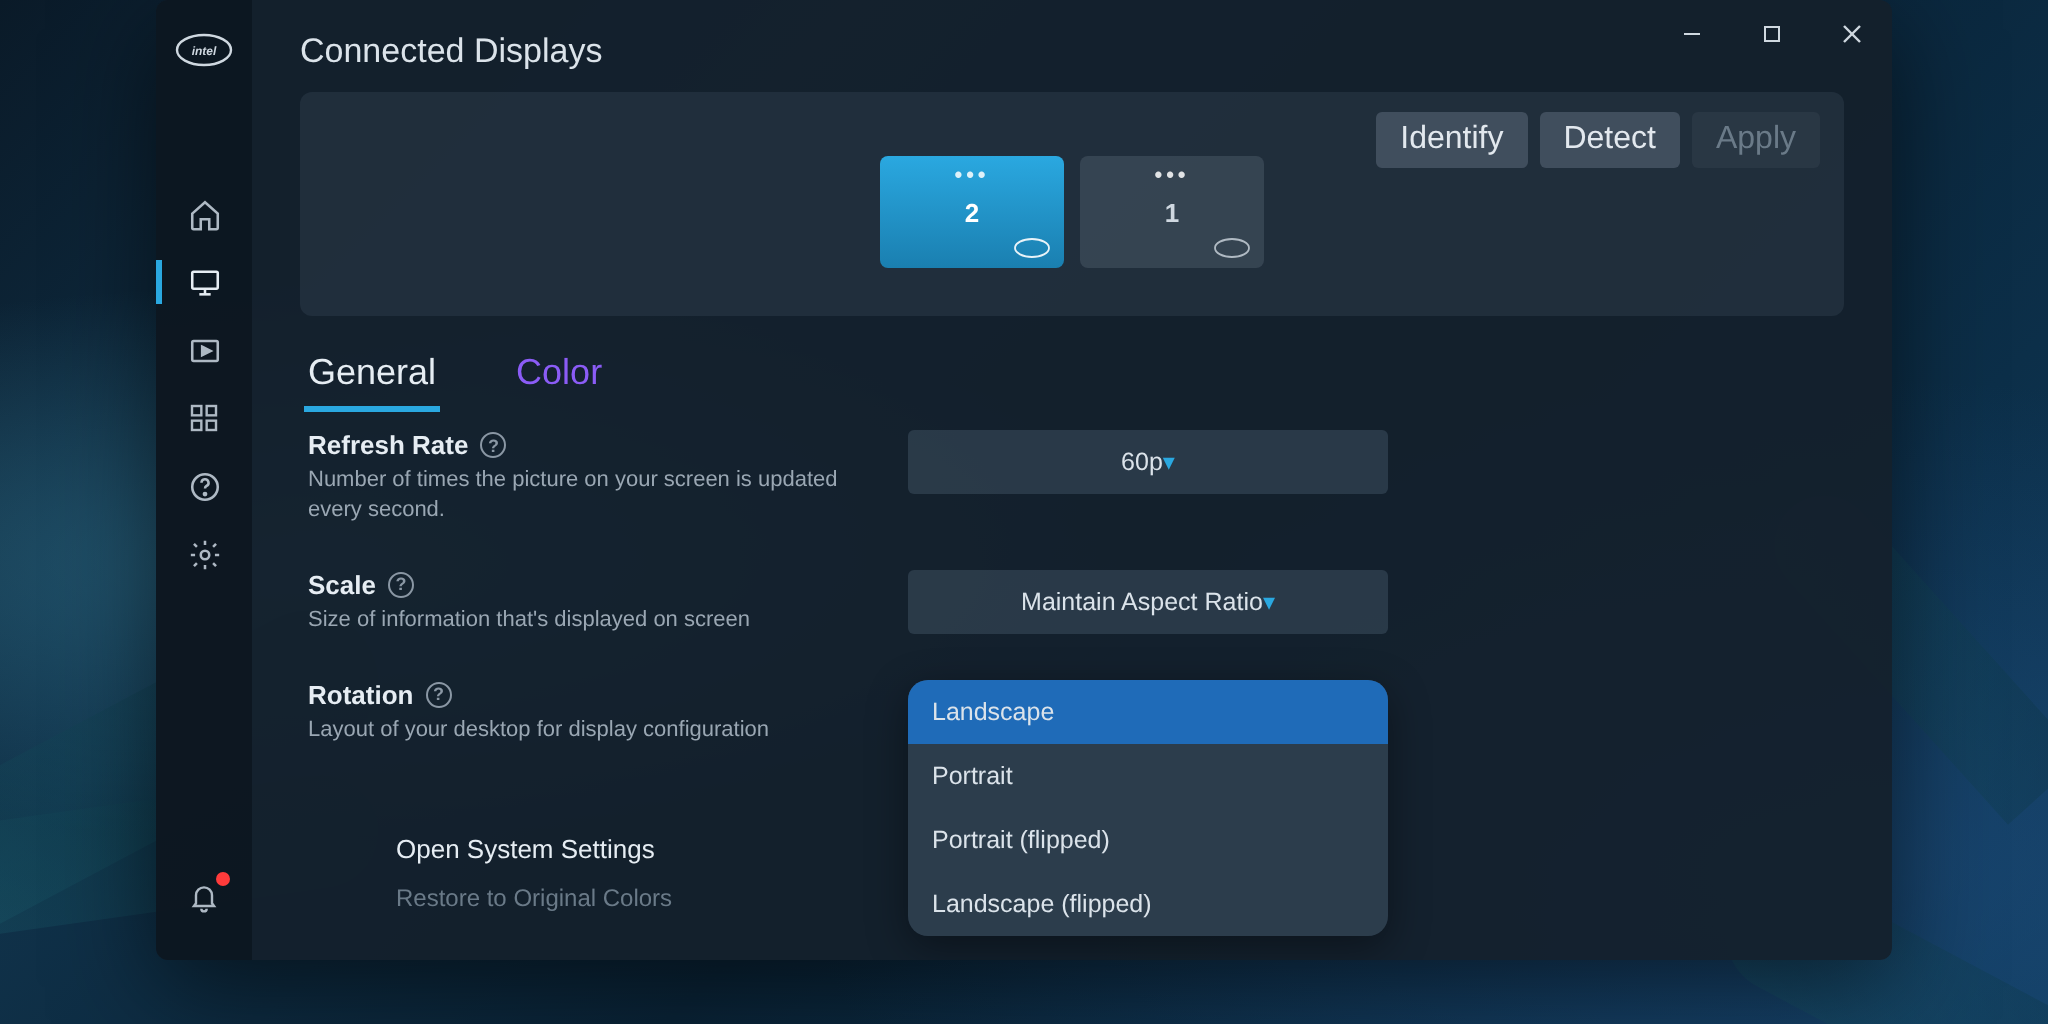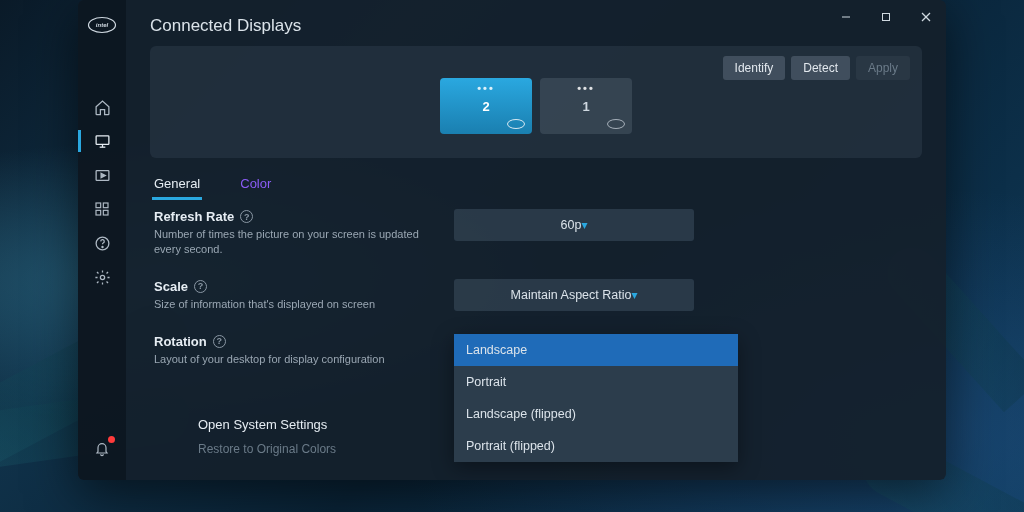--- a/index.html
+++ b/index.html
@@ -40,50 +40,50 @@
 .bell-wrap{ position:relative; margin-bottom:14px;}
 .reddot{ position:absolute; top:4px; right:11px; width:7px; height:7px; background:#ff3b3b; border-radius:50%;}
 
 .main { flex:1; padding:16px 24px 0 24px; position:relative; overflow:hidden;}
 .pagetitle { font-size:17px; font-weight:400; color:#dbe3ea; margin-bottom:10px;}
 .panel {
   background:rgba(40,55,70,0.62); border-radius:6px; padding:12px 14px 16px 14px;
   position:relative; margin-bottom:8px;
 }
 .panel-actions{ position:absolute; top:10px; right:12px; display:flex; gap:6px;}
-.pbtn{ background:rgba(86,100,116,0.6); color:#e2e8ee; font-size:12px; padding:5px 12px; border-radius:3px; border:none;}
+.pbtn{ background:rgba(86,100,116,0.6); color:#e2e8ee; font-size:16px; padding:5px 12px; border-radius:3px; border:none;}
 .pbtn.disabled{ background:rgba(60,72,86,0.35); color:#6a7a88;}
 .displays{ display:flex; justify-content:center; gap:8px; padding:20px 0 8px 0;}
 .disp{ width:92px; height:56px; border-radius:4px; position:relative; display:flex; align-items:center; justify-content:center; font-size:13px; font-weight:600;}
 .disp .dots{ position:absolute; top:4px; left:50%; transform:translateX(-50%); font-size:11px; letter-spacing:2px; color:rgba(255,255,255,.85);}
 .disp .mini{ position:absolute; bottom:4px; right:6px; }
 .disp .mini svg{ width:20px; height:12px;}
 .disp.sel{ background:linear-gradient(180deg,#2aa8e0,#1a7fb0); color:#fff;}
 .disp.oth{ background:rgba(58,72,86,0.85); color:#cfd8e0;}
 
-.tabs{ display:flex; gap:40px; padding:0 4px; margin:10px 0 4px 0; font-size:13px;}
+.tabs{ display:flex; gap:40px; padding:0 4px; margin:10px 0 4px 0; font-size:18px;}
 .tab{ padding:8px 0; color:#8b5cf6; position:relative;}
 .tab.active{ color:#e6edf3;}
 .tab.active::after{ content:""; position:absolute; left:-2px; right:-2px; bottom:-1px; height:3px; background:#2aa8e0;}
 
 .settings{ padding:6px 4px 0 4px;}
 .row{ display:flex; margin-bottom:22px;}
 .left{ width:300px; padding-right:12px;}
 .label{ font-size:13px; font-weight:700; color:#e6edf3; display:flex; align-items:center; gap:6px;}
 .qmark{ width:13px; height:13px; border:1px solid #8a97a4; border-radius:50%; display:inline-flex; align-items:center; justify-content:center; font-size:9px; color:#8a97a4;}
 .desc{ font-size:11px; color:#9aa7b3; margin-top:3px; line-height:1.35;}
 .right{ flex:0 0 240px;}
 .select{
   width:240px; height:32px; background:rgba(46,62,78,0.85); border-radius:3px;
   display:flex; align-items:center; justify-content:center; padding:0 10px;
   font-size:12.5px; color:#dbe3ea;
 }
 .chev{ color:#2aa8e0; font-size:12px;}
 .dropdown{
-  width:284px; background:rgba(46,62,78,0.96); border-radius:0; overflow:hidden;
+  width:240px; background:rgba(46,62,78,0.96); border-radius:10px; overflow:hidden;
   box-shadow:0 6px 20px rgba(0,0,0,.4);
 }
 .opt{ padding:9px 12px; font-size:12.5px; color:#dbe3ea;}
 .opt.sel{ background:#1f6bb8;}
 .footer-links{ position:absolute; left:72px; bottom:24px;}
 .link{ font-size:13px; font-weight:400; color:#e6edf3; margin-bottom:10px;}
 .link2{ font-size:12px; color:#6a7a88;}
 svg{ display:block;}
 </style>
 </head>
@@ -259,22 +259,22 @@
           <div class="label">
               <span>Rotation</span>
               <span class="qmark">?</span>
             </div>
           <div class="desc">Layout of your desktop for display configuration</div>
         </div>
         <div class="right">
           <div class="dropdown">
             <div class="opt sel">Landscape</div>
             <div class="opt">Portrait</div>
+            <div class="opt">Portrait (flipped)</div>
             <div class="opt">Landscape (flipped)</div>
-            <div class="opt">Portrait (flipped)</div>
           </div>
         </div>
       </div>
     </div>
 
     <div class="footer-links">
       <div class="link">Open System Settings</div>
       <div class="link2">Restore to Original Colors</div>
     </div>
 

